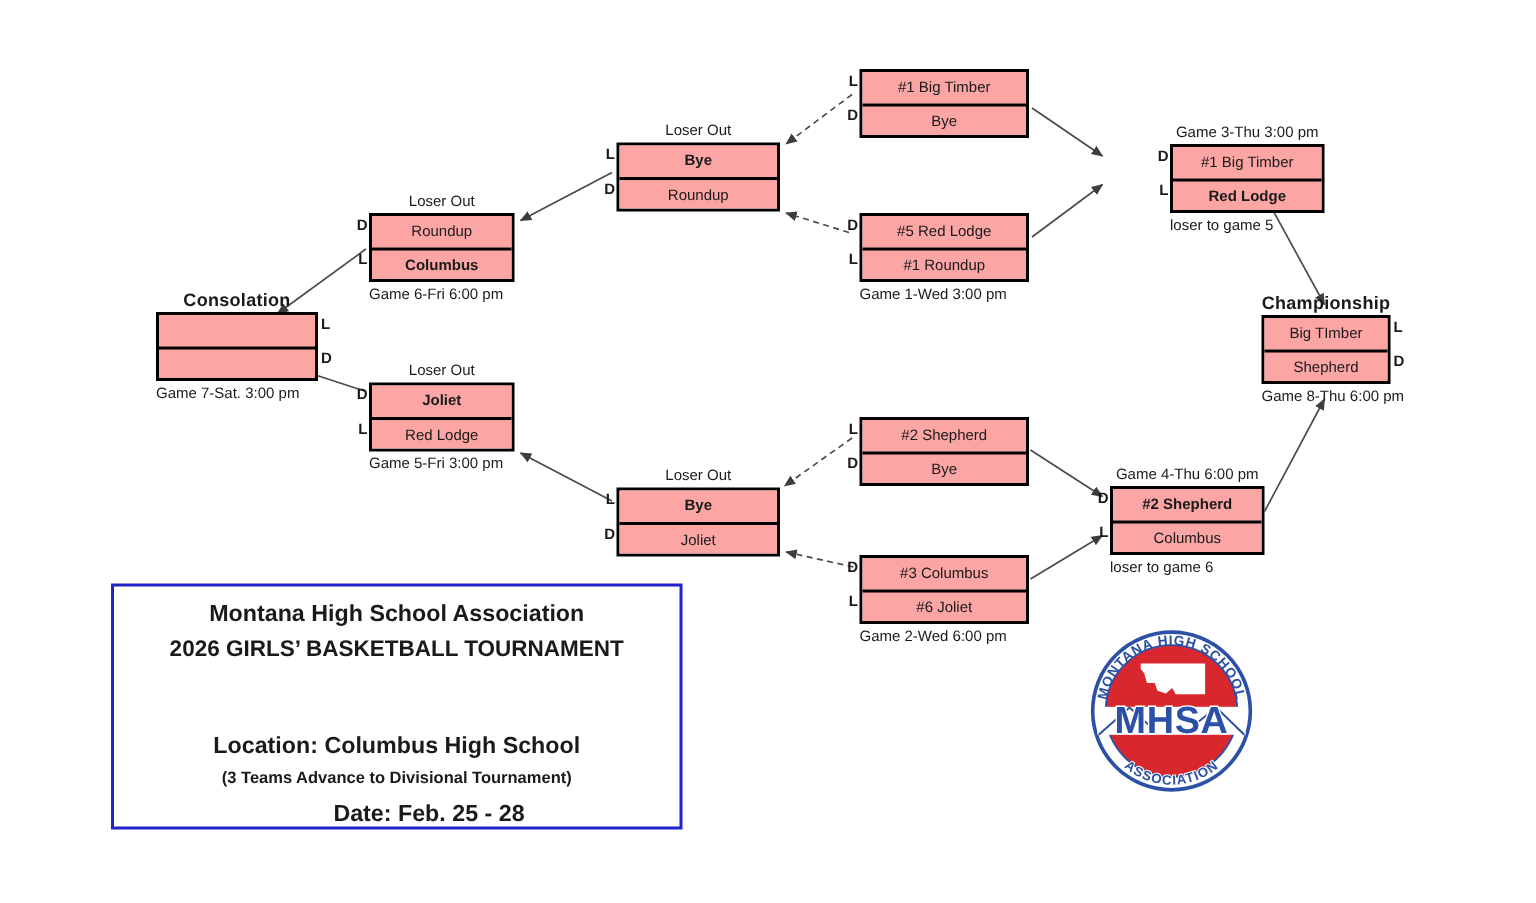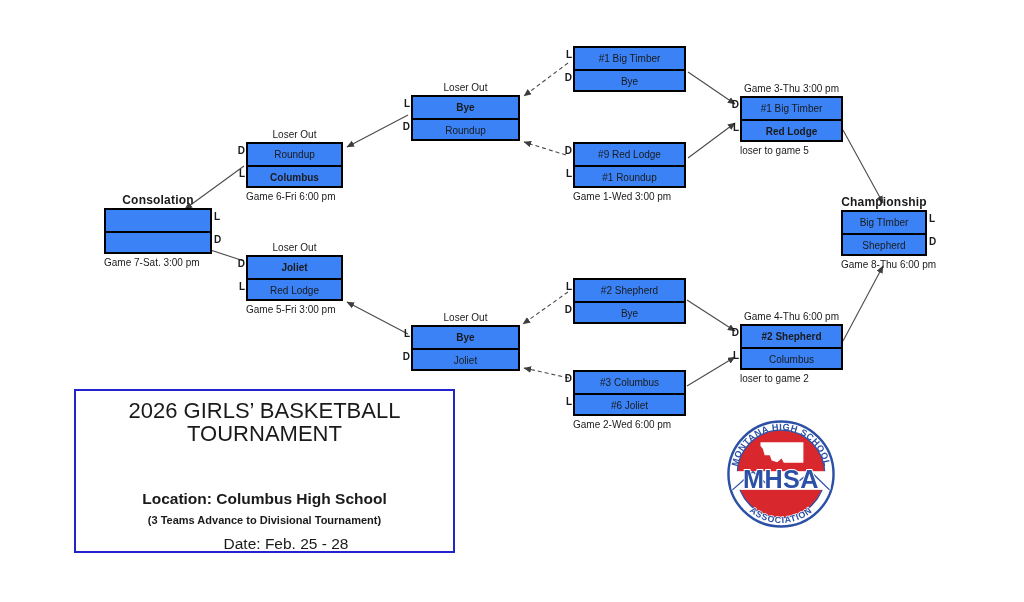--- a/index.html
+++ b/index.html
@@ -4,38 +4,38 @@
 <style>
   * { margin:0; padding:0; box-sizing:border-box; }
   html,body { background:#fff; }
   .stage {
     position:relative; width:1024px; height:602px; background:#fff;
     font-family:"Liberation Sans", sans-serif; color:#1a1a1a; overflow:hidden;
   }
   .lines { position:absolute; left:0; top:0; width:1024px; height:602px; pointer-events:none; }
   .match { position:absolute; }
   .cells { border:2px solid #000; background:#fff; }
-  .cell  { height:21px; line-height:21px; text-align:center; font-size:10px; background:#3b82f6; white-space:nowrap; overflow:hidden; }
+  .cell  { height:21px; line-height:21px; text-align:center; font-size:10px; background:#fca5a5; white-space:nowrap; overflow:hidden; }
   .cell + .cell { border-top:2px solid #000; }
   .cell.bold { font-weight:bold; }
   .hdr { position:absolute; top:-13px; left:0; width:100%; text-align:center; font-size:10px; white-space:nowrap; }
   .hdr.title { top:-15px; font-size:12px; font-weight:bold; letter-spacing:.2px; }
   .ftr { position:absolute; bottom:-14px; left:0; width:100%; text-align:left; font-size:10px; white-space:nowrap; }
   .sl { position:absolute; font-size:10px; font-weight:bold; width:12px; }
   .sl.t { top:3px; } .sl.b { top:26px; }
   .sl.left { left:-13px; text-align:right; } .sl.right { right:-14px; text-align:left; }
   .info-box {
     position:absolute; left:74px; top:389px; width:381px; height:164px;
     border:2px solid #2323cb; background:#fff; text-align:center; padding-top:8px;
   }
   .info-box .l1 { font-size:15.5px; font-weight:bold; line-height:22px; }
-  .info-box .l2 { font-size:22px; font-weight:normal; line-height:23px; }
+  .info-box .l2 { font-size:15px; font-weight:bold; line-height:23px; }
   .info-box .l3 { font-size:15.5px; font-weight:bold; line-height:23px;margin-top:42px; }
   .info-box .l4 { font-size:11px; font-weight:bold; line-height:21px; }
-  .info-box .l5 { font-size:15.5px; font-weight:normal; line-height:26px;padding-left:43px; }
+  .info-box .l5 { font-size:15.5px; font-weight:bold; line-height:26px;padding-left:43px; }
   .logo { position:absolute; left:722px; top:418px; width:118px; height:112px; }
 </style>
 </head>
 <body>
 
 <div class="stage">
 
   <svg class="lines" viewBox="0 0 1024 602">
     <defs>
       <marker id="ah" markerWidth="8" markerHeight="8" refX="6.5" refY="3" orient="auto">
@@ -76,36 +76,36 @@
   <div class="match" style="left:411px;top:95px;width:109px;">
     <div class="hdr">Loser Out</div>
     <span class="sl left t">L</span>
     <span class="sl left b">D</span>
     <div class="cells">
         <div class="cell bold">Bye</div>
         <div class="cell">Roundup</div>
       </div>
   </div>
 
-  <div class="match" style="left:740px;top:96px;width:103px;">
+  <div class="match" style="left:780px;top:96px;width:103px;">
     <div class="hdr">Game 3-Thu 3:00 pm</div>
     <span class="sl left t">D</span>
     <span class="sl left b">L</span>
     <div class="cells">
         <div class="cell">#1 Big Timber</div>
         <div class="cell bold">Red Lodge</div>
       </div>
     <div class="ftr">loser to game 5</div>
   </div>
 
   <div class="match" style="left:573px;top:142px;width:113px;">
     <span class="sl left t">D</span>
     <span class="sl left b">L</span>
     <div class="cells">
-        <div class="cell">#9 Red Lodge</div>
+        <div class="cell">#5 Red Lodge</div>
         <div class="cell">#1 Roundup</div>
       </div>
     <div class="ftr">Game 1-Wed 3:00 pm</div>
   </div>
 
   <div class="match" style="left:246px;top:142px;width:97px;">
     <div class="hdr">Loser Out</div>
     <span class="sl left t">D</span>
     <span class="sl left b">L</span>
     <div class="cells">
@@ -167,35 +167,36 @@
   </div>
 
   <div class="match" style="left:740px;top:324px;width:103px;">
     <div class="hdr">Game 4-Thu 6:00 pm</div>
     <span class="sl left t">D</span>
     <span class="sl left b">L</span>
     <div class="cells">
         <div class="cell bold">#2 Shepherd</div>
         <div class="cell">Columbus</div>
       </div>
-    <div class="ftr">loser to game 2</div>
+    <div class="ftr">loser to game 6</div>
   </div>
 
   <div class="match" style="left:841px;top:210px;width:86px;">
     <div class="hdr title">Championship</div>
     <span class="sl right t">L</span>
     <span class="sl right b">D</span>
     <div class="cells">
         <div class="cell">Big TImber</div>
         <div class="cell">Shepherd</div>
       </div>
     <div class="ftr">Game 8-Thu 6:00 pm</div>
   </div>
 
   <div class="info-box">
+    <div class="l1">Montana High School Association</div>
     <div class="l2">2026  GIRLS’ BASKETBALL TOURNAMENT</div>
     <div class="l3">Location: Columbus High School</div>
     <div class="l4">(3 Teams Advance to Divisional Tournament)</div>
     <div class="l5">Date:  Feb. 25 - 28</div>
   </div>
 
   <svg class="logo" viewBox="0 0 120 120">
     <circle cx="60" cy="60" r="56.3" fill="#ffffff" stroke="#2b50a5" stroke-width="2.6"></circle>
     <circle cx="60" cy="60" r="47" fill="#d9272e" stroke="#2b50a5" stroke-width="1.3"></circle>
     <rect x="7" y="57" width="106" height="20" fill="#ffffff"></rect>

